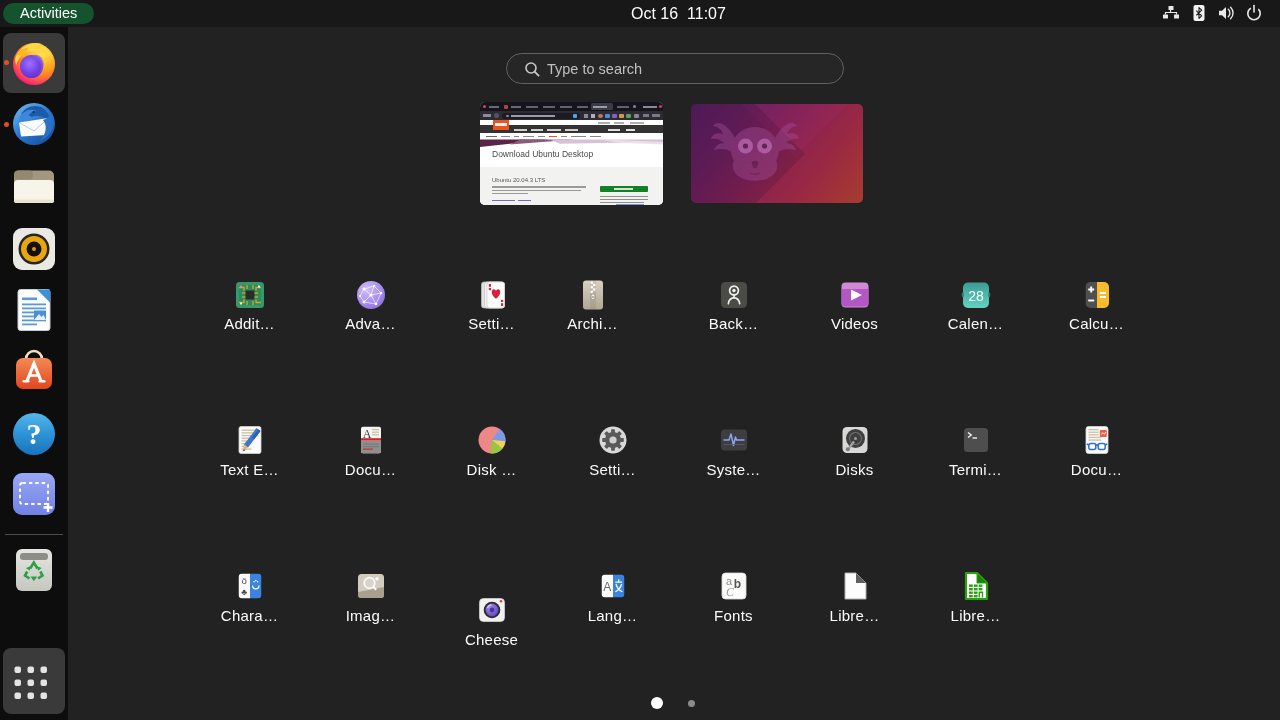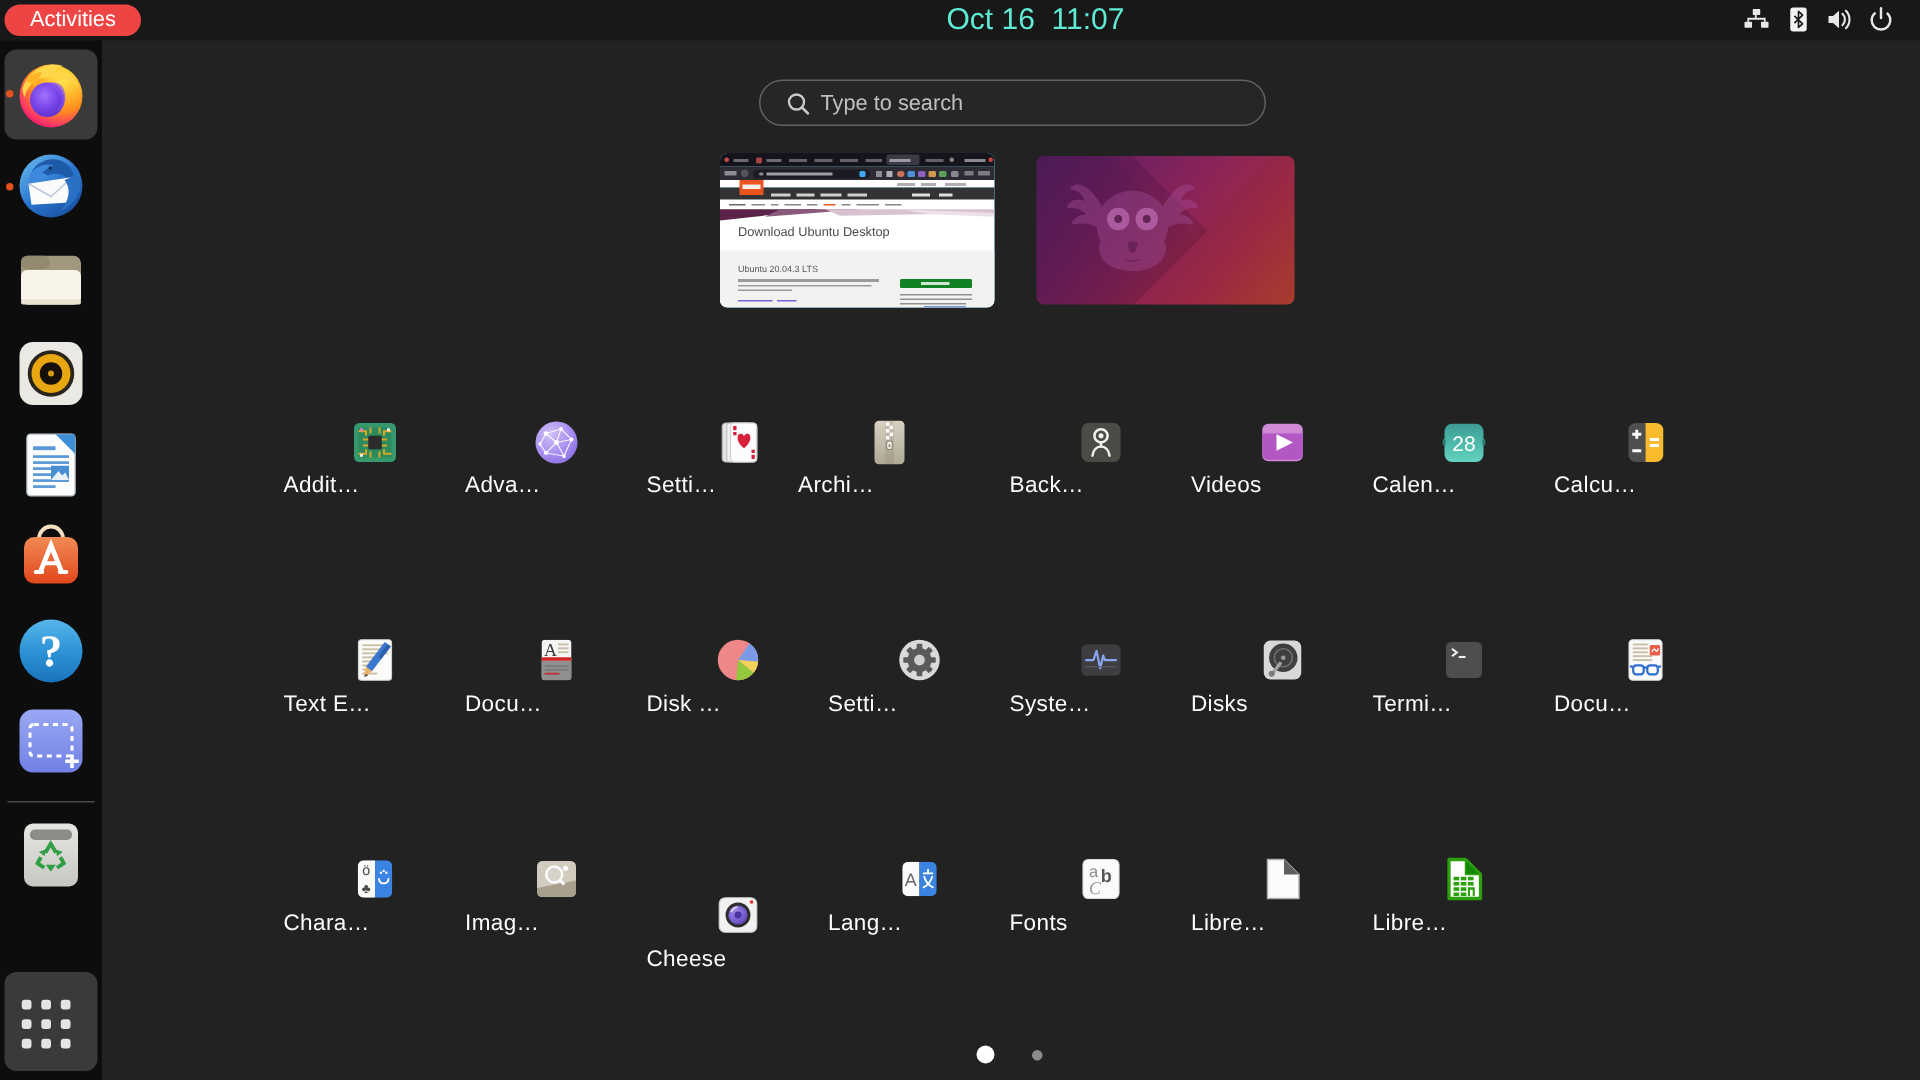--- a/index.html
+++ b/index.html
@@ -1,35 +1,35 @@
 <!DOCTYPE html>
 <html><head>
 <meta charset="utf-8">
 <style>
   * { margin:0; padding:0; box-sizing:border-box; }
   html,body { width:1280px; height:720px; overflow:hidden; background:#222222;
     font-family:"Liberation Sans", sans-serif; }
   .abs { position:absolute; }
   #topbar { position:absolute; left:0; top:0; width:1280px; height:27px; background:#181818; }
   #activities { position:absolute; left:3px; top:3px; height:21px; padding:0 17px;
-    background:#ef4444; border-radius:11px; color:#ffffff; font-size:14.5px; line-height:21px; }
+    background:#14532d; border-radius:11px; color:#ffffff; font-size:14.5px; line-height:21px; }
   #clock { position:absolute; left:631px; top:0; height:27px; line-height:27px;
-    color:#5eead4; font-size:20px; white-space:pre; }
+    color:#ffffff; font-size:16px; white-space:pre; }
   #sysicons { position:absolute; right:14px; top:0; height:27px; }
   #dock { position:absolute; left:0; top:27px; width:68px; height:693px; background:#0d0d0d; }
   .dicon { position:absolute; left:11px; width:46px; height:46px; }
   .dot-ind { position:absolute; left:4px; width:5px; height:5px; border-radius:50%; background:#e2501f; }
   #fftile { position:absolute; left:3px; top:6px; width:62px; height:60px; background:#3a3a3a; border-radius:8px; }
   #appstile { position:absolute; left:3px; top:621px; width:62px; height:66px; background:#3a3a3a; border-radius:8px; }
   #docksep { position:absolute; left:5px; top:507px; width:58px; height:1px; background:#4c4c4c; }
   #searchbar { position:absolute; left:506px; top:53px; width:338px; height:31px;
     border:1px solid #616161; border-radius:16px; background:#262626; }
   #searchbar .ph { position:absolute; left:40px; top:0; line-height:30px; color:#c0c0c0; font-size:14.5px; }
   .thumb { position:absolute; border-radius:5px; overflow:hidden; }
-  .cell { position:absolute; width:121px; }
+  .cell { position:absolute; width:121px; text-align:center; }
   .cell .ic { width:32px; height:32px; margin:0 auto; }
   .cell .lb { margin-top:4.5px; color:#fcfcfc; font-size:15px; letter-spacing:0.25px; line-height:17px; white-space:nowrap; }
   .pgdot { position:absolute; border-radius:50%; }
 </style>
 </head>
 <body>
 <div id="topbar">
   <div id="activities">Activities</div>
   <div id="clock">Oct 16  11:07</div>
   <div id="sysicons"><svg width="106" height="27" viewBox="0 0 106 27">

